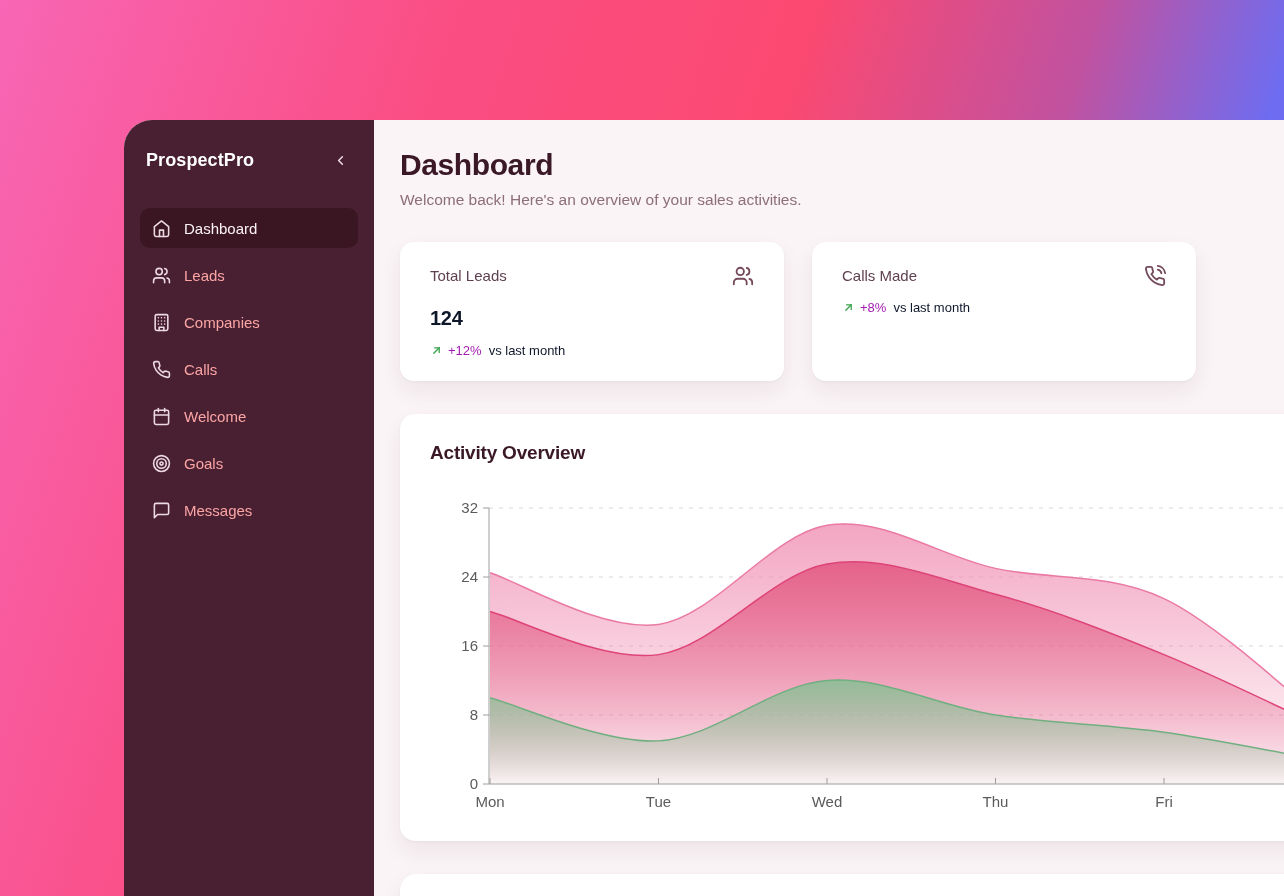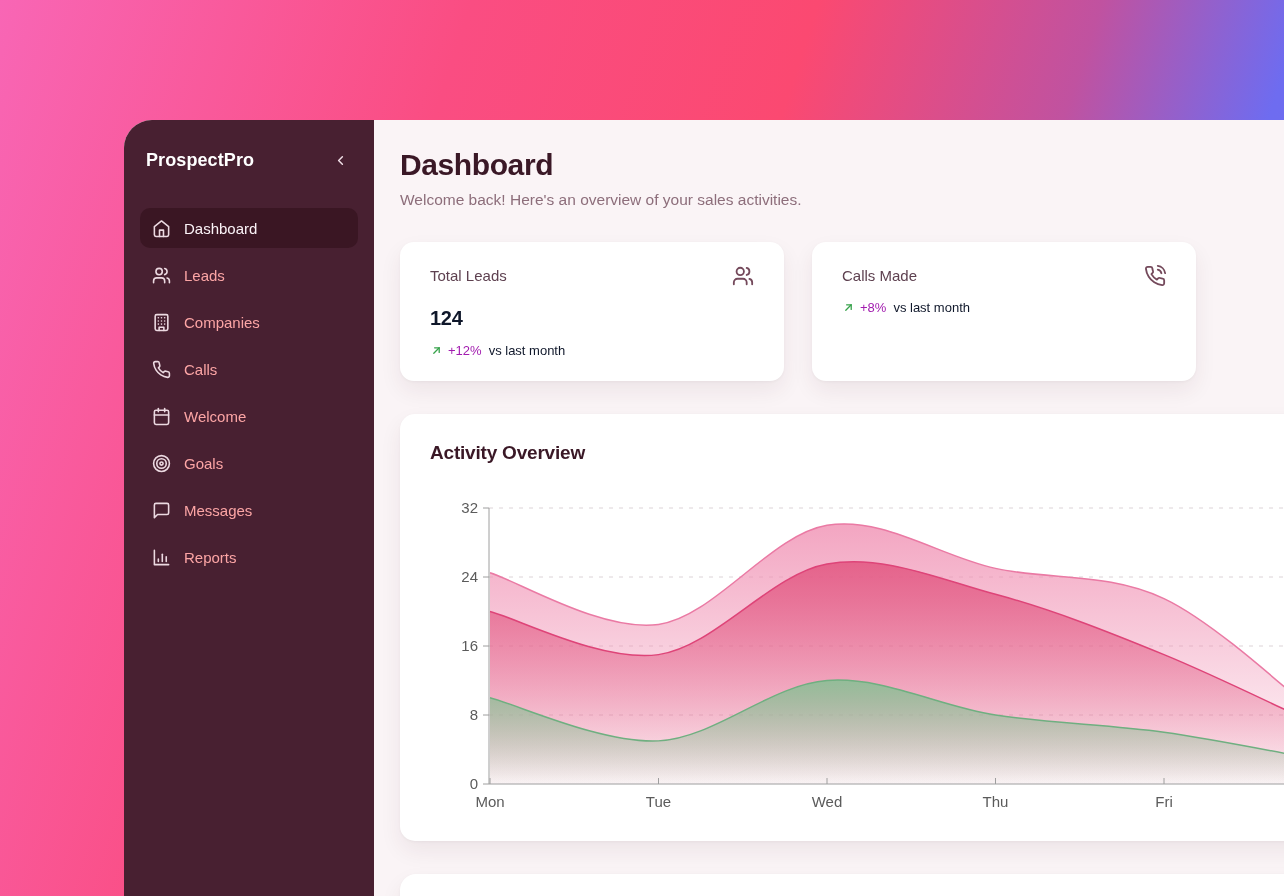--- a/index.html
+++ b/index.html
@@ -128,29 +128,20 @@
             <circle cx="12" cy="12" r="6"></circle>
             <circle cx="12" cy="12" r="2"></circle>
           </svg>
         <span>Goals</span>
       </div>
       <div class="nav-item">
         <svg viewBox="0 0 24 24" fill="none" stroke="currentColor" stroke-width="2" stroke-linecap="round" stroke-linejoin="round">
             <path d="M21 15a2 2 0 0 1-2 2H7l-4 4V5a2 2 0 0 1 2-2h14a2 2 0 0 1 2 2z"></path>
           </svg>
         <span>Messages</span>
-      </div>
-      <div class="nav-item">
-        <svg viewBox="0 0 24 24" fill="none" stroke="currentColor" stroke-width="2" stroke-linecap="round" stroke-linejoin="round">
-            <path d="M3 3v18h18"></path>
-            <path d="M8 17v-3"></path>
-            <path d="M13 17V8"></path>
-            <path d="M18 17v-6"></path>
-          </svg>
-        <span>Reports</span>
       </div>
     </nav>
   </aside>
 
   <main class="main">
     <h1 class="page-title">Dashboard</h1>
     <p class="page-subtitle">Welcome back! Here's an overview of your sales activities.</p>
 
     <div class="stats-row">
       <div class="stat-card">

